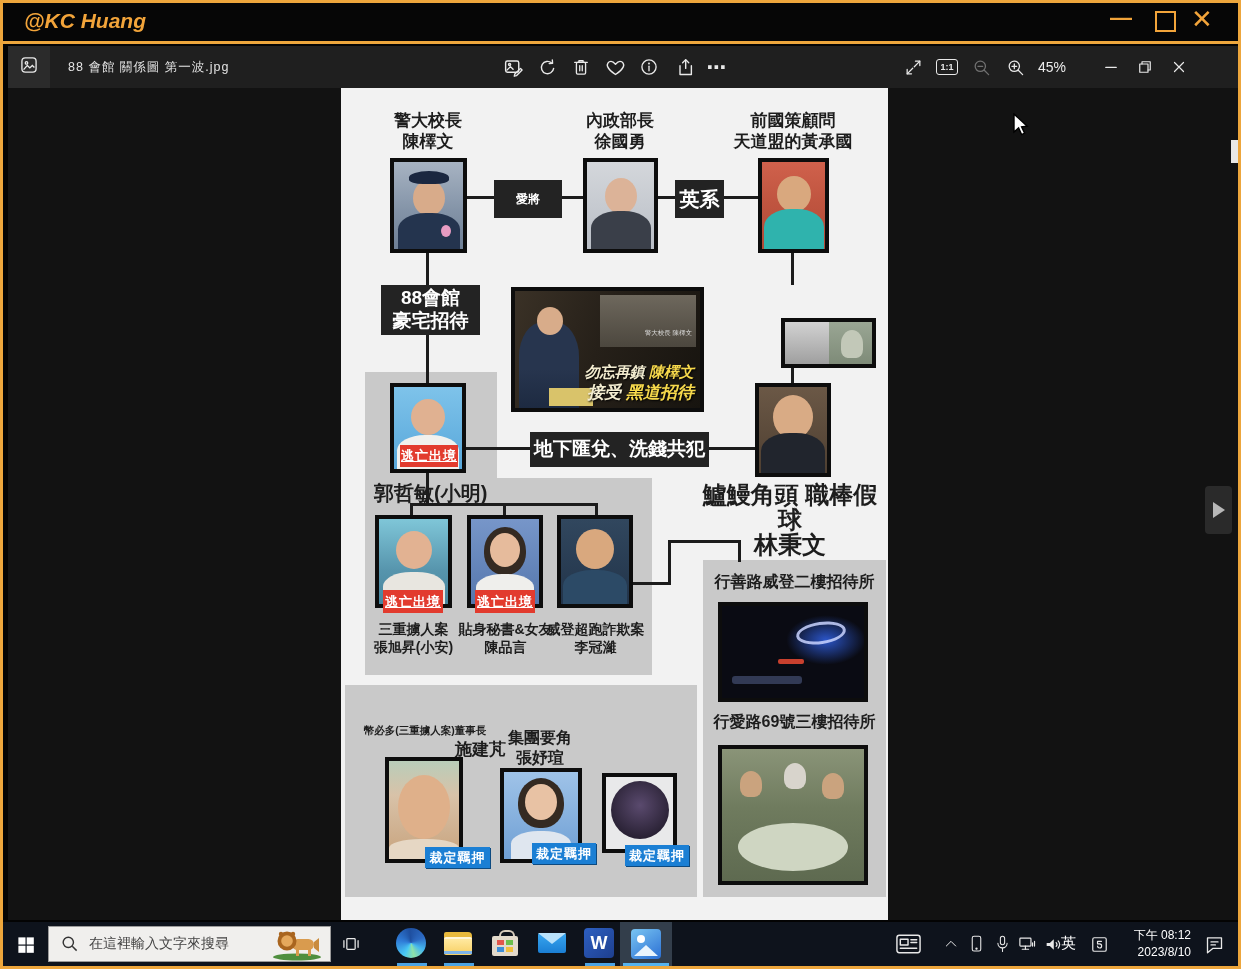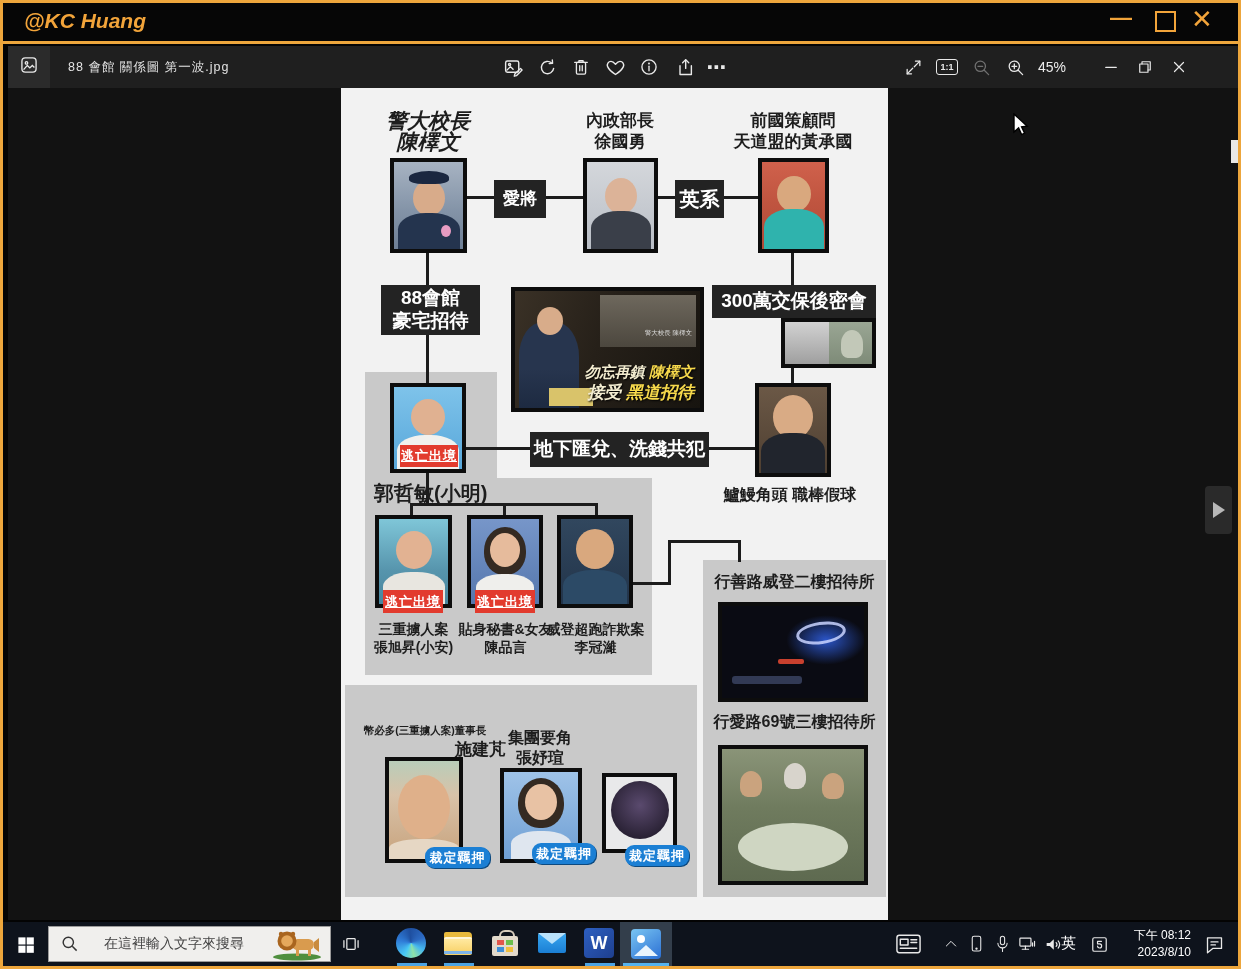--- a/index.html
+++ b/index.html
@@ -27,21 +27,21 @@
   .dbox{position:absolute;background:#232323;color:#fff;font-weight:bold;display:flex;flex-direction:column;
         align-items:center;justify-content:center;text-align:center;line-height:1.2;}
   .lbl{position:absolute;color:#1d1d1d;font-weight:bold;text-align:center;}
   .photo{position:absolute;border:4px solid #0d0d0d;box-sizing:border-box;overflow:hidden;}
   .photo .head{position:absolute;left:50%;transform:translateX(-50%);border-radius:50%;}
   .photo .torso{position:absolute;left:50%;transform:translateX(-50%);bottom:0;border-radius:45% 45% 0 0;}
   .photo .hair{position:absolute;left:50%;transform:translateX(-50%);border-radius:50% 50% 46% 46%;background:#342a22;}
   .badge-red{position:absolute;background:#e23b2e;color:#fff;font-weight:bold;font-size:13px;
              display:flex;align-items:center;justify-content:center;letter-spacing:1px;text-decoration:underline;}
   .badge-blue{position:absolute;background:#1b7fd4;color:#fff;font-weight:bold;font-size:13px;
-              display:flex;align-items:center;justify-content:center;letter-spacing:1px;box-shadow:1px 1px 0 #0d4a80;border-radius:9px;}
+              display:flex;align-items:center;justify-content:center;letter-spacing:1px;box-shadow:1px 1px 0 #0d4a80;}
   
   .ph-chen{background:linear-gradient(#a7b3c2,#8494a8 55%,#6e7f95);} .ph-chen .head{background:#d8ab8a;width:32px;height:36px;top:18px;}
   .ph-chen .cap{position:absolute;top:9px;left:50%;transform:translateX(-50%);width:40px;height:13px;background:#1a2740;border-radius:50% 50% 35% 35%;}
   .ph-chen .torso{background:#24344e;width:62px;height:36px;}
   .ph-chen .corsage{position:absolute;right:12px;bottom:12px;width:10px;height:12px;background:#e79cc2;border-radius:50%;}
   .ph-hsu{background:linear-gradient(#d4d7db,#b9bec6);} .ph-hsu .head{background:#dcb398;width:32px;height:36px;top:16px;} .ph-hsu .torso{background:#3a3f49;width:60px;height:38px;}
   .ph-huang{background:linear-gradient(#d0614c,#c05540 45%,#b04a37);} .ph-huang .head{background:#d9a87e;width:34px;height:36px;top:14px;} .ph-huang .torso{background:#2fb3ad;width:60px;height:40px;}
   .ph-guo{background:linear-gradient(#7ec3ea,#58a7da);} .ph-guo .head{background:#e0b191;width:34px;height:36px;top:12px;} .ph-guo .torso{background:#f1f1ee;width:62px;height:34px;}
   .ph-lin{background:linear-gradient(#6b5846,#4e3f31);} .ph-lin .head{background:#d9ab85;width:40px;height:44px;top:8px;} .ph-lin .torso{background:#21252d;width:64px;height:40px;}
   .ph-zhang{background:linear-gradient(#7fc6d8,#5795ad 60%,#47859d);} .ph-zhang .head{background:#e2b292;width:36px;height:38px;top:12px;} .ph-zhang .torso{background:#e8e6e0;width:62px;height:32px;}
@@ -66,21 +66,21 @@
   .ph-club .red{position:absolute;left:56px;bottom:34px;width:26px;height:5px;background:#c8402e;border-radius:2px;}
   .ph-mahj{background:linear-gradient(#8a9478,#6f7b5e 45%,#5e6a50);}
   .ph-mahj .table{position:absolute;left:16px;bottom:10px;width:110px;height:48px;background:#cfd6c2;border-radius:50%;}
   .ph-mahj .p1,.ph-mahj .p2,.ph-mahj .p3{position:absolute;width:22px;height:26px;border-radius:50% 50% 35% 35%;background:#caa37e;}
   .ph-mahj .p1{left:18px;top:22px;} .ph-mahj .p2{left:62px;top:14px;background:#d8d4cc;} .ph-mahj .p3{left:100px;top:24px;}
   
   .taskbar{position:absolute;left:0;right:0;top:919px;height:44px;background:#0e131c;}
   .tb-ico{position:absolute;display:flex;align-items:center;justify-content:center;}
   .tb-ico svg{stroke:#e8e8e8;fill:none;stroke-width:1.5;stroke-linecap:round;stroke-linejoin:round;}
   .searchbox{position:absolute;left:45px;top:4px;width:283px;height:36px;background:#f0efed;border:1px solid #9a9a9a;box-sizing:border-box;}
-  .searchbox .ph-text{position:absolute;left:40px;top:8px;font-size:14px;color:#444;margin-left:15px;}
+  .searchbox .ph-text{position:absolute;left:40px;top:8px;font-size:14px;color:#444;}
   .underbar{position:absolute;bottom:0;height:3px;background:#4ba3e3;}
   .appico{position:absolute;top:6px;width:32px;height:32px;}
   .phototile{position:absolute;left:617px;top:0;width:52px;height:44px;background:#333e4b;}
   .traytxt{color:#fff;font-size:14px;}
   .clock{position:absolute;left:1118px;top:5px;width:70px;text-align:right;color:#fff;font-size:12px;line-height:17px;}
   
   .nextbtn{position:absolute;left:1197px;top:440px;width:27px;height:48px;background:#2d2d2d;border-radius:4px;display:flex;align-items:center;justify-content:center;opacity:.9;}
   .nextbtn .tri{width:0;height:0;border-top:8px solid transparent;border-bottom:8px solid transparent;border-left:12px solid #c9c9c9;}
 </style>
 </head>
@@ -215,55 +215,54 @@
       <div class="dline" style="left:85px;top:385px;width:3px;height:33px;"></div>
       <div class="dline" style="left:69px;top:415px;width:188px;height:3px;"></div>
       <div class="dline" style="left:69px;top:415px;width:3px;height:12px;"></div>
       <div class="dline" style="left:162px;top:415px;width:3px;height:12px;"></div>
       <div class="dline" style="left:254px;top:415px;width:3px;height:12px;"></div>
       <div class="dline" style="left:292px;top:494px;width:38px;height:3px;"></div>
       <div class="dline" style="left:327px;top:452px;width:3px;height:45px;"></div>
       <div class="dline" style="left:327px;top:452px;width:73px;height:3px;"></div>
       <div class="dline" style="left:397px;top:452px;width:3px;height:22px;"></div>
 
-      <div class="lbl" style="left:17px;top:22px;width:140px;font-size:21px;line-height:21px;font-style:italic;">
+      <div class="lbl" style="left:17px;top:22px;width:140px;font-size:17px;line-height:21px;">
         <div>警大校長</div>
         <div>陳檡文</div>
       </div>
       <div class="lbl" style="left:209px;top:22px;width:140px;font-size:17px;line-height:21px;">
         <div>內政部長</div>
         <div>徐國勇</div>
       </div>
       <div class="lbl" style="left:367px;top:22px;width:170px;font-size:17px;line-height:21px;">
         <div>前國策顧問</div>
         <div>天道盟的黃承國</div>
       </div>
 
       <div class="photo ph-chen" style="left:49px;top:70px;width:77px;height:95px;">
         <i class="head"></i>
           <i class="cap"></i>
           <i class="torso"></i>
           <i class="corsage"></i>
       </div>
-      <div class="dbox" style="left:153px;top:92px;width:52px;height:38px;font-size:17px;">愛將</div>
+      <div class="dbox" style="left:153px;top:92px;width:68px;height:38px;font-size:12px;">愛將</div>
       <div class="photo ph-hsu" style="left:242px;top:70px;width:75px;height:95px;">
         <i class="head"></i>
           <i class="torso"></i>
       </div>
       <div class="dbox" style="left:334px;top:92px;width:49px;height:38px;font-size:20px;">英系</div>
       <div class="photo ph-huang" style="left:417px;top:70px;width:71px;height:95px;">
         <i class="head"></i>
           <i class="torso"></i>
       </div>
 
       <div class="dbox" style="left:40px;top:197px;width:99px;height:50px;font-size:19px;">
         <div>88會館</div>
         <div>豪宅招待</div>
       </div>
-      <div class="dbox" style="left:371px;top:197px;width:164px;height:33px;font-size:19px;">300萬交保後密會</div>
       <div class="photo ph-surv" style="left:440px;top:230px;width:95px;height:50px;">
         <i class="half-l"></i>
           <i class="half-r"></i>
           <i class="fig"></i>
       </div>
 
       <div class="photo ph-news" style="left:170px;top:199px;width:193px;height:125px;">
         <i class="officer"></i>
           <i class="ohead"></i>
         <i class="cctv"></i>
@@ -283,22 +282,23 @@
         <i class="head"></i>
           <i class="torso"></i>
       </div>
       <div class="badge-red" style="left:59px;top:357px;width:58px;height:22px;">逃亡出境</div>
       <div class="dbox" style="left:189px;top:344px;width:179px;height:35px;font-size:19px;">地下匯兌、洗錢共犯</div>
       <div class="photo ph-lin" style="left:414px;top:295px;width:76px;height:94px;">
         <i class="head"></i>
           <i class="torso"></i>
       </div>
       <div class="lbl" style="left:33px;top:392px;width:190px;font-size:20px;text-align:left;">郭哲敏(小明)</div>
-      <div class="lbl" style="left:351px;top:394px;width:196px;font-size:16px;line-height:25px;">
+      <div class="lbl" style="left:351px;top:394px;width:196px;font-size:24px;line-height:25px;">
         <div>鱸鰻角頭 職棒假球</div>
+        <div>林秉文</div>
       </div>
 
       <div class="photo ph-zhang" style="left:34px;top:427px;width:77px;height:93px;">
         <i class="head"></i>
           <i class="torso"></i>
       </div>
       <div class="photo ph-cpy" style="left:126px;top:427px;width:76px;height:93px;">
         <i class="hair"></i>
           <i class="head"></i>
           <i class="torso"></i>

